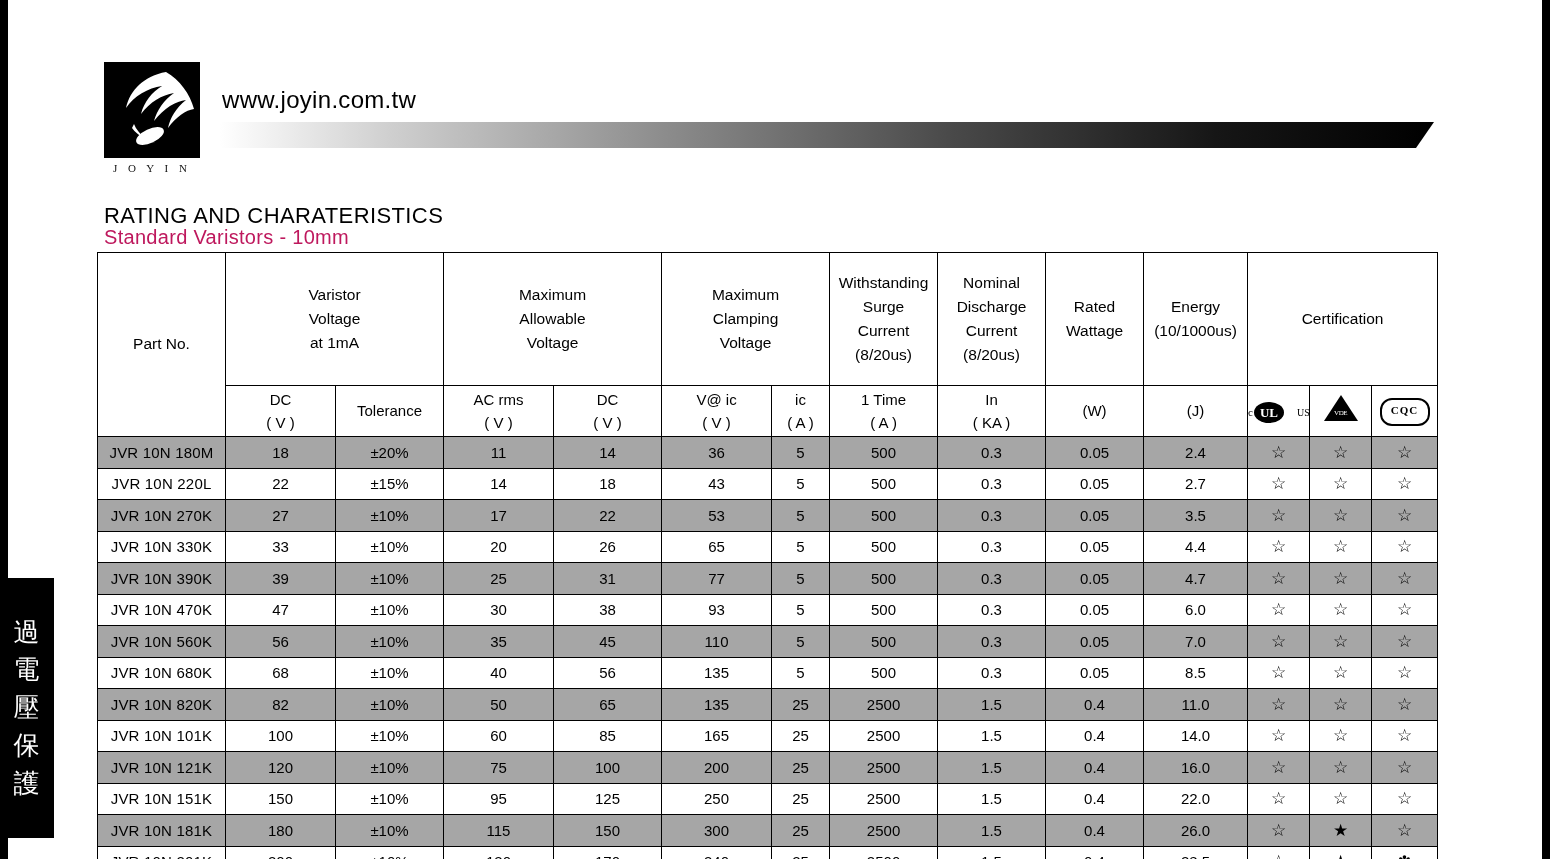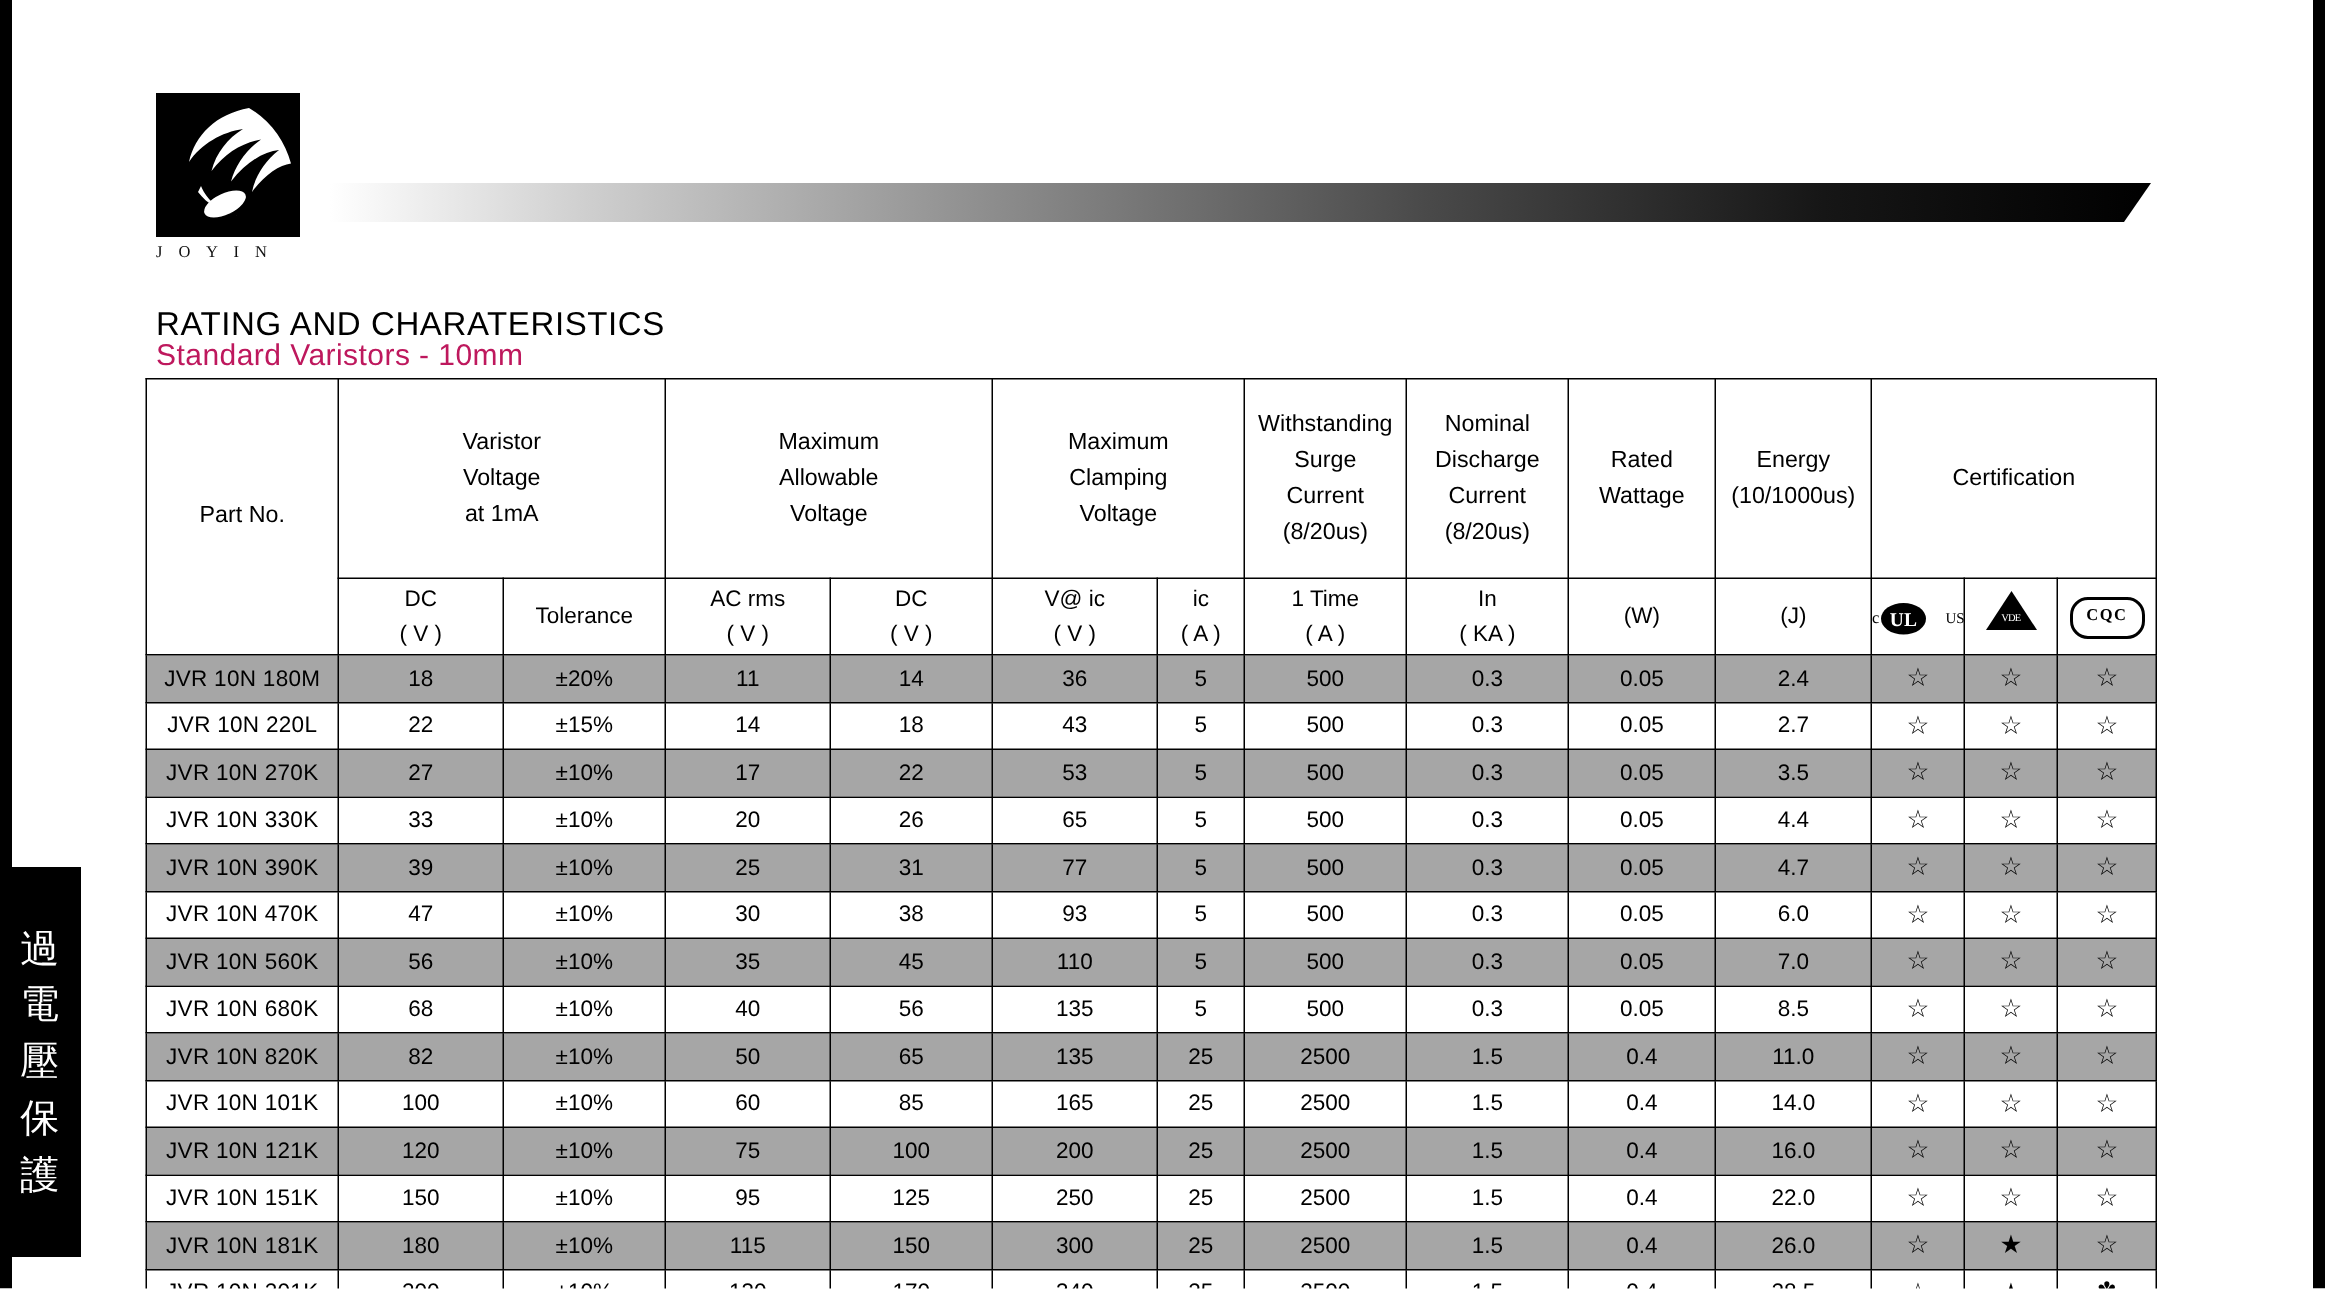--- a/index.html
+++ b/index.html
@@ -63,21 +63,21 @@
     height: 96px;
     background: #000000;
     overflow: hidden;
   }
   .logo-box svg { display: block; }
   .logo-caption {
     position: absolute;
     left: 0;
     top: 100px;
     width: 96px;
-    text-align: left;
+    text-align: center;
     font-size: 11px;
     letter-spacing: 4px;
     color: #111111;
     font-family: "Liberation Serif", serif;
   }
   .site-url {
     position: absolute;
     left: 118px;
     top: 24px;
     font-size: 24px;
@@ -237,20 +237,21 @@
       <svg width="96" height="96" viewBox="0 0 96 96">
         <rect x="0" y="0" width="96" height="96" fill="#000"></rect>
         <g fill="#ffffff">
           <path d="M62 10 C40 14 26 28 22 46 C30 34 44 26 58 24 C48 30 40 40 37 52 C46 40 58 33 70 31 C60 38 53 48 50 59 C60 46 72 39 82 38 C72 46 66 56 64 66 C72 55 82 48 90 47 C86 32 76 18 62 10 Z"></path>
           <path d="M30 62 C34 72 44 80 56 82 C44 80 34 74 28 66 Z"></path>
           <ellipse cx="46" cy="74" rx="15" ry="7" transform="rotate(-25 46 74)"></ellipse>
         </g>
       </svg>
     </div>
     <div class="logo-caption">J O Y I N</div>
+    <div class="site-url">www.joyin.com.tw</div>
     <div class="grad-bar"></div>
   </div>
 
   <div class="title-main">RATING  AND  CHARATERISTICS</div>
   <div class="title-sub">Standard  Varistors - 10mm</div>
 
   <div class="table-wrap">
     <table class="spec">
       <colgroup>
         <col style="width:128px">

